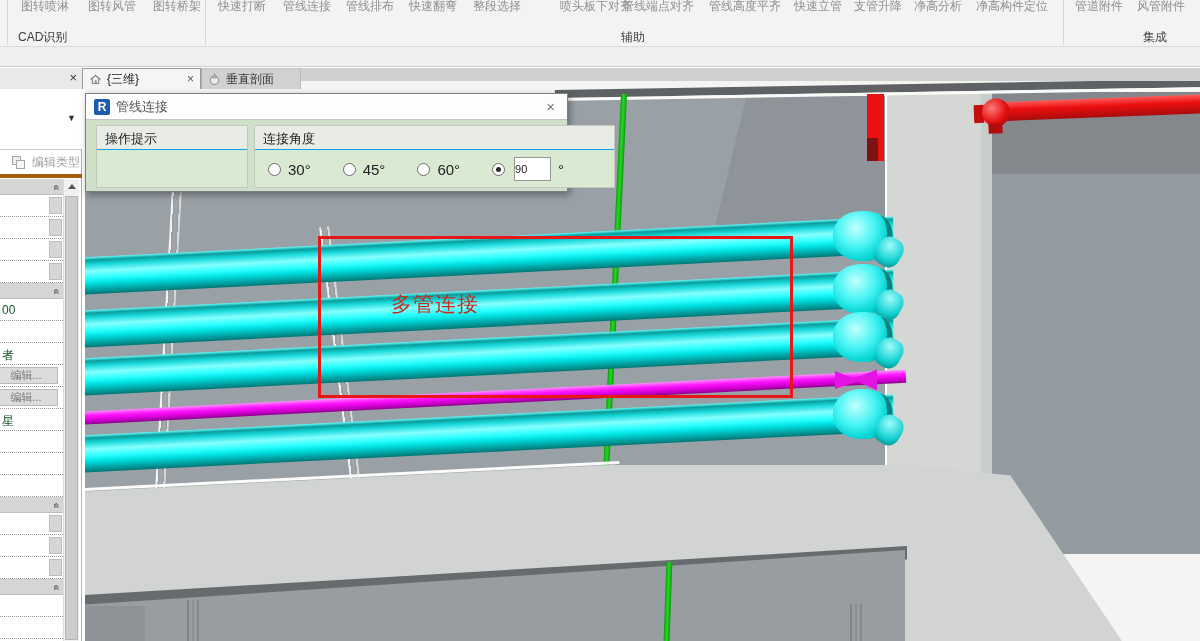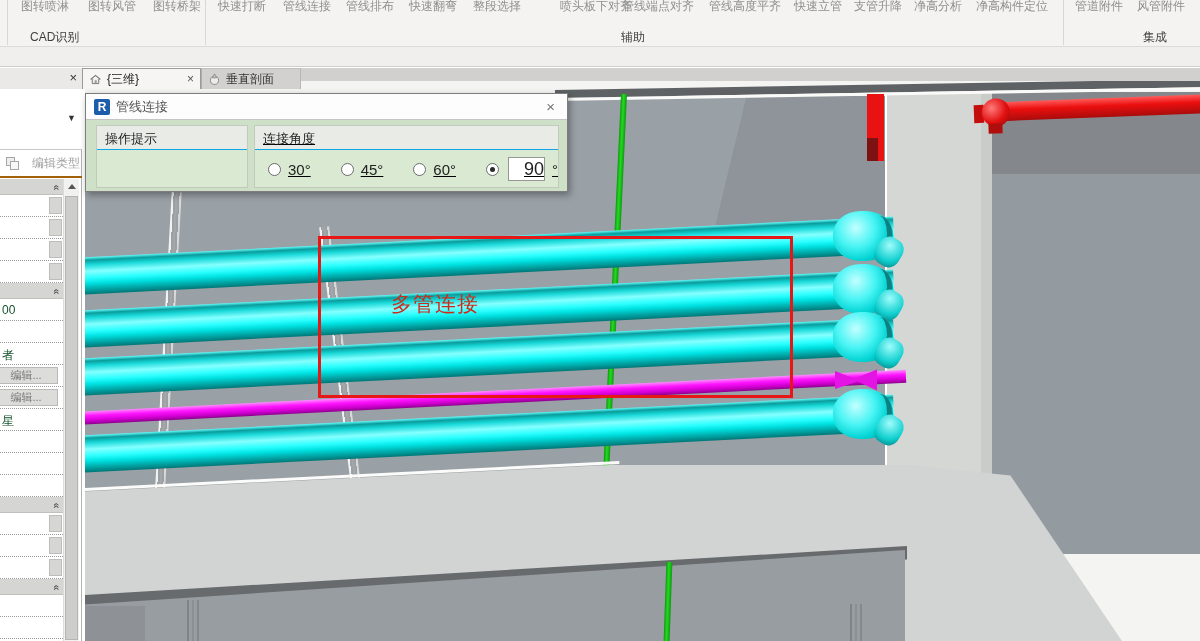--- a/index.html
+++ b/index.html
@@ -21,21 +21,21 @@
   #tab1 .tab-label { font-size:12px; color:#222; flex:1; }
   #tab1 .tab-close { font-size:12px; color:#555; cursor:pointer; }
   #tab2 { position:absolute; left:201px; top:68px; width:100px; height:21px; background:#d2d1d0; border-left:1px solid #b0aeae; border-top:1px solid #c2c0bf; border-right:1px solid #b9b7b6; z-index:6; display:flex; align-items:center; padding:0 6px; gap:5px; }
   #tab2 .tab-label { font-size:12px; color:#333; }
   #tab-filler { position:absolute; left:301px; top:68px; width:899px; height:13px; background:#d1d0cf; z-index:6; }
 
   
   #sidebar { position:absolute; left:0; top:89px; width:82px; height:552px; background:#fff; border-right:1px solid #b5b3b2; z-index:5; }
   #type-selector { position:absolute; left:0; top:0; width:82px; height:61px; background:#fff; border-bottom:1px solid #c9c8c7; }
   #type-dropdown { position:absolute; right:6px; top:24px; font-size:9px; color:#333; cursor:pointer; }
-  #edit-type-row { position:absolute; left:0; top:62px; width:82px; height:27px; border-bottom:2px solid #a16207; display:flex; align-items:center; gap:12px; padding-left:6px; }
+  #edit-type-row { position:absolute; left:0; top:62px; width:82px; height:27px; border-bottom:4px solid #a16207; display:flex; align-items:center; gap:6px; padding-left:12px; }
   #edit-type-icon { position:relative; width:14px; height:14px; }
   #edit-type-icon .sq1 { position:absolute; left:0; top:0; width:9px; height:9px; border:1px solid #a6a6a6; background:#eee; }
   #edit-type-icon .sq2 { position:absolute; left:4px; top:4px; width:9px; height:9px; border:1px solid #a6a6a6; background:#f7f7f7; }
   #edit-type-label { font-size:12px; color:#a0a0a0; white-space:nowrap; }
   #prop-grid { position:absolute; left:0; top:90px; width:63px; height:462px; overflow:hidden; }
   .pg-row { position:relative; width:63px; border-bottom:1px dotted #9a9a9a; }
   .pg-row.plain { height:22px; background:#fff; }
   .pg-row.hdr { height:16px; background:#d5d5d4; border-bottom:1px solid #c0c0bf; }
   .pg-chev { position:absolute; right:4px; top:2px; font-size:10px; color:#333; display:inline-block; transform:rotate(90deg); letter-spacing:-2px; }
   .pg-box { position:absolute; right:1px; top:2px; width:13px; height:17px; background:#d6d6d5; border:1px solid #bdbdbc; }
@@ -96,29 +96,29 @@
   #anno-label { position:absolute; left:306px; top:210px; font-size:21px; letter-spacing:1px; color:#cb2c1c; z-index:12; white-space:nowrap; }
 
   
   #dialog { position:absolute; left:85px; top:93px; width:483px; height:99px; background:#cfe0c9; border:1px solid #7d7d7d; box-shadow:2px 3px 7px rgba(0,0,0,.35); z-index:20; }
   #dlg-title { position:absolute; left:0; top:0; width:100%; height:26px; background:#fdfdfd; border-bottom:1px solid #c5c5c5; display:flex; align-items:center; padding:0 8px; gap:6px; }
   #dlg-logo { width:16px; height:16px; background:#1b5cab; border-radius:2px; color:#fff; font-size:12px; font-weight:bold; text-align:center; line-height:16px; }
   #dlg-title-text { font-size:13px; color:#555; flex:1; }
   #dlg-close { font-size:15px; color:#777; cursor:pointer; padding:0 4px; }
   .dlg-panel { position:absolute; top:31px; height:63px; border:1px solid #c2cabd; background:#daead2; }
   #panel-hint { left:10px; width:152px; }
-  #panel-angle { left:168px; width:305px;text-decoration:underline; }
+  #panel-angle { left:168px; width:361px; }
   .dlg-panel .hd { height:24px; background:#e9ebe6; border-bottom:1px solid #0ea5e9; font-size:13px; color:#222; padding:4px 0 0 8px; }
   #hint-body { padding:10px 0 0 13px; font-size:15px; font-weight:600; color:#1c1c1c; white-space:nowrap; }
   #hint-body .em { color:#e23a2a; }
   #angle-body { display:flex; align-items:center; padding:7px 0 0 13px; gap:7px; font-size:15px; color:#222; }
   .radio { width:13px; height:13px; border:1px solid #6b6b6b; border-radius:50%; background:#fff; position:relative; flex:0 0 auto; cursor:pointer; }
   .radio.sel::after { content:""; position:absolute; left:3px; top:3px; width:5px; height:5px; border-radius:50%; background:#2b2b2b; }
   .radio-gap { width:18px; }
-  #angle-input { width:37px; height:24px; border:1px solid #949a91; background:#fff; text-align:right; font-size:18px; color:#222; font-family:inherit; margin-left:2px; }
+  #angle-input { width:37px; height:24px; border:1px solid #949a91; background:#fff; text-align:left; font-size:11px; color:#222; font-family:inherit; margin-left:2px; }
 
   
   .svg-icon { display:block; }
 </style>
 </head>
 <body>
 <div id="app">
 
   <div id="ribbon">
     <div class="rib-divider" style="left:7px"></div>
@@ -136,21 +136,21 @@
         <span class="rib-tool" style="left: 709px;">管线高度平齐</span>
         <span class="rib-tool" style="left: 794px;">快速立管</span>
         <span class="rib-tool" style="left: 854px;">支管升降</span>
         <span class="rib-tool" style="left: 914px;">净高分析</span>
         <span class="rib-tool" style="left: 976px;">净高构件定位</span>
         <span class="rib-tool" style="left: 1075px;">管道附件</span>
         <span class="rib-tool" style="left: 1137px;">风管附件</span>
       </div>
     <div class="rib-divider" style="left:205px"></div>
     <div class="rib-divider" style="left:1063px"></div>
-    <div class="rib-group-label" style="left:30px">CAD识别</div>
+    <div class="rib-group-label" style="left:18px">CAD识别</div>
     <div class="rib-group-label" style="left:621px">辅助</div>
     <div class="rib-group-label" style="left:1143px">集成</div>
   </div>
   <div id="opt-strip"></div>
 
   <div id="scene">
     <div id="ceiling-base"></div>
     <div id="ceiling-dark-mid"></div>
     <div id="column-right"></div>
     <div id="right-top-dark"></div>

